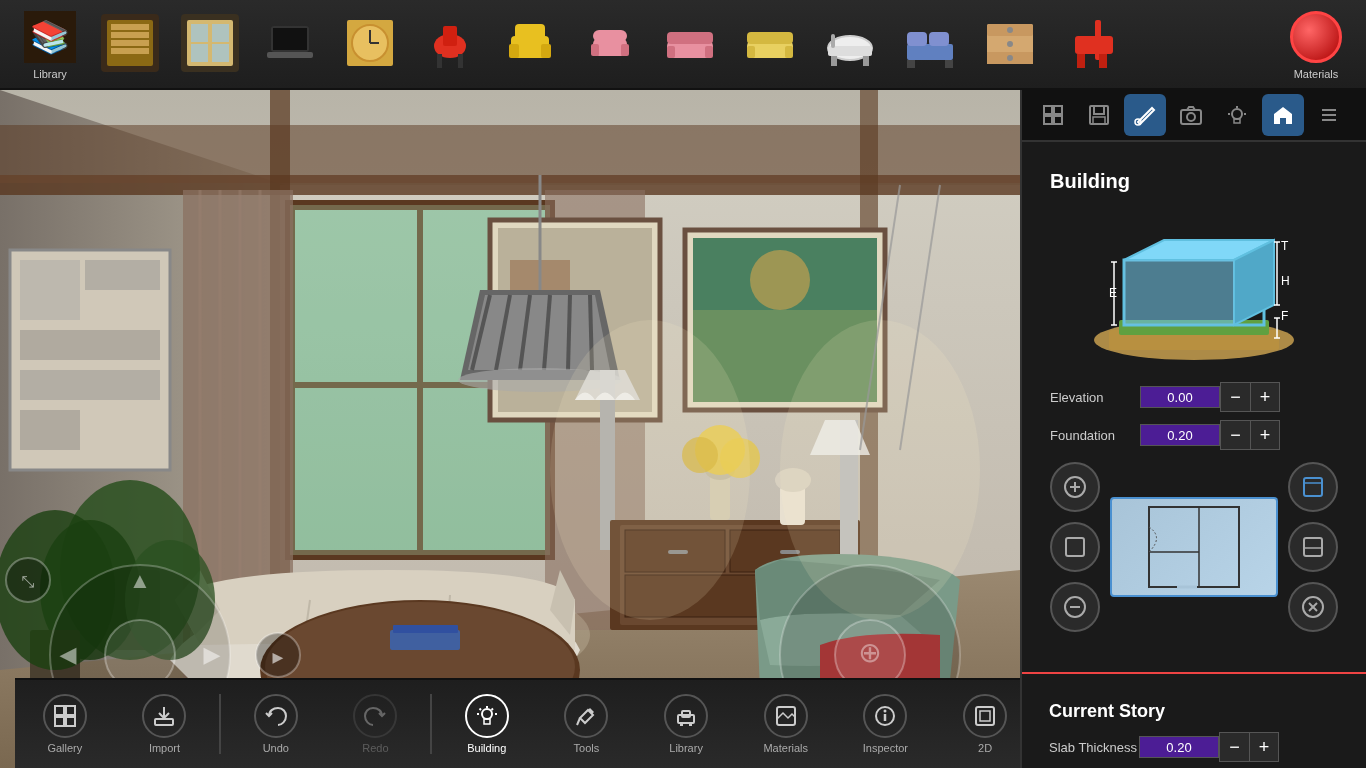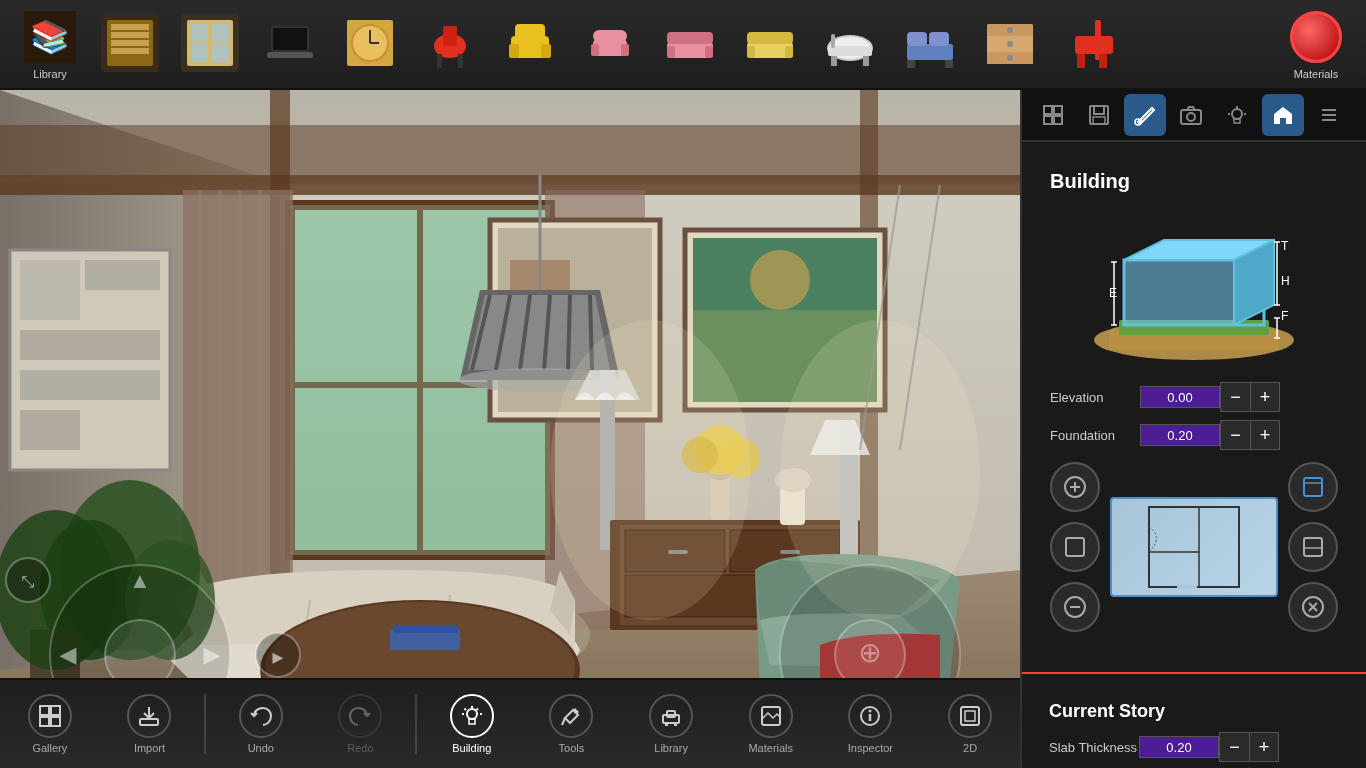--- a/index.html
+++ b/index.html
@@ -51,21 +51,21 @@
       left: 0;
       width: 1020px;
       height: 678px;
       overflow: hidden;
       background: #6e7d8a;
     }
 
     
     #bottom-toolbar {
       position: absolute;
-      bottom: 0; left: 0;
+      bottom: 0; left: 15px;
       width: 1020px;
       height: 90px;
       background: linear-gradient(180deg, #1e1e1e 0%, #2a2a2a 100%);
       display: flex;
       align-items: center;
       justify-content: space-around;
       border-top: 2px solid #111;
       z-index: 10;
     }
     .bottom-item {

